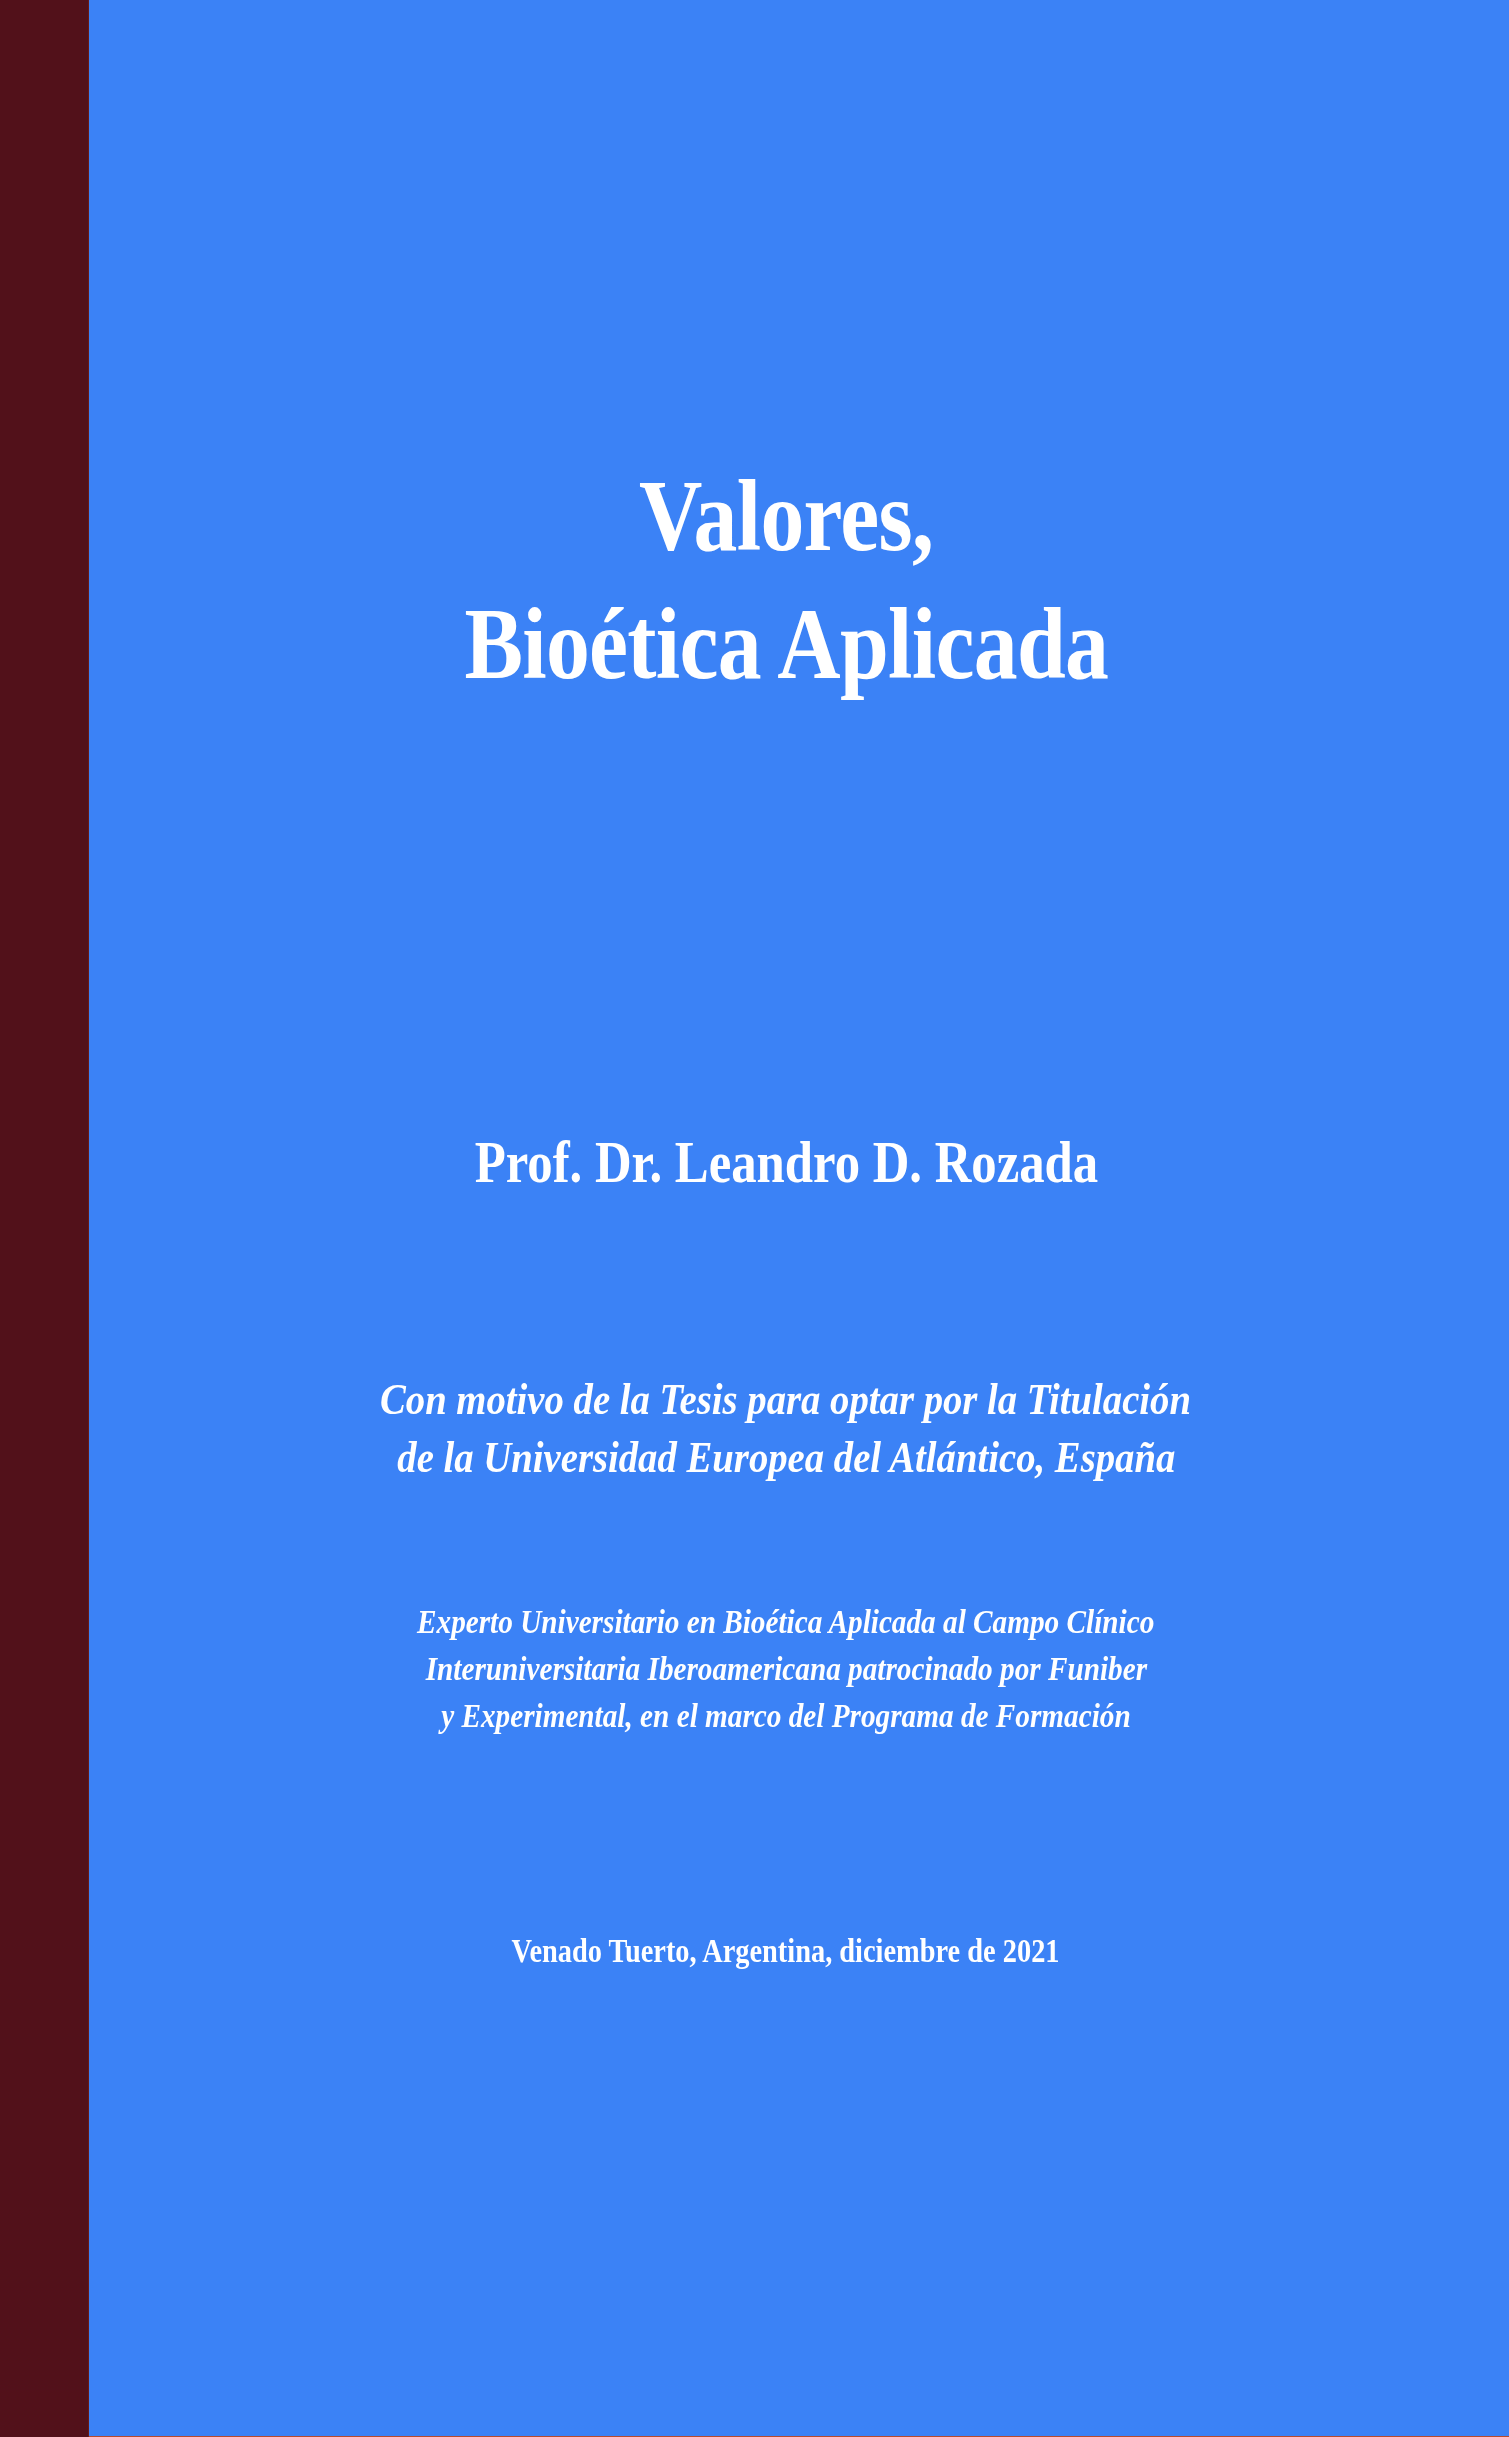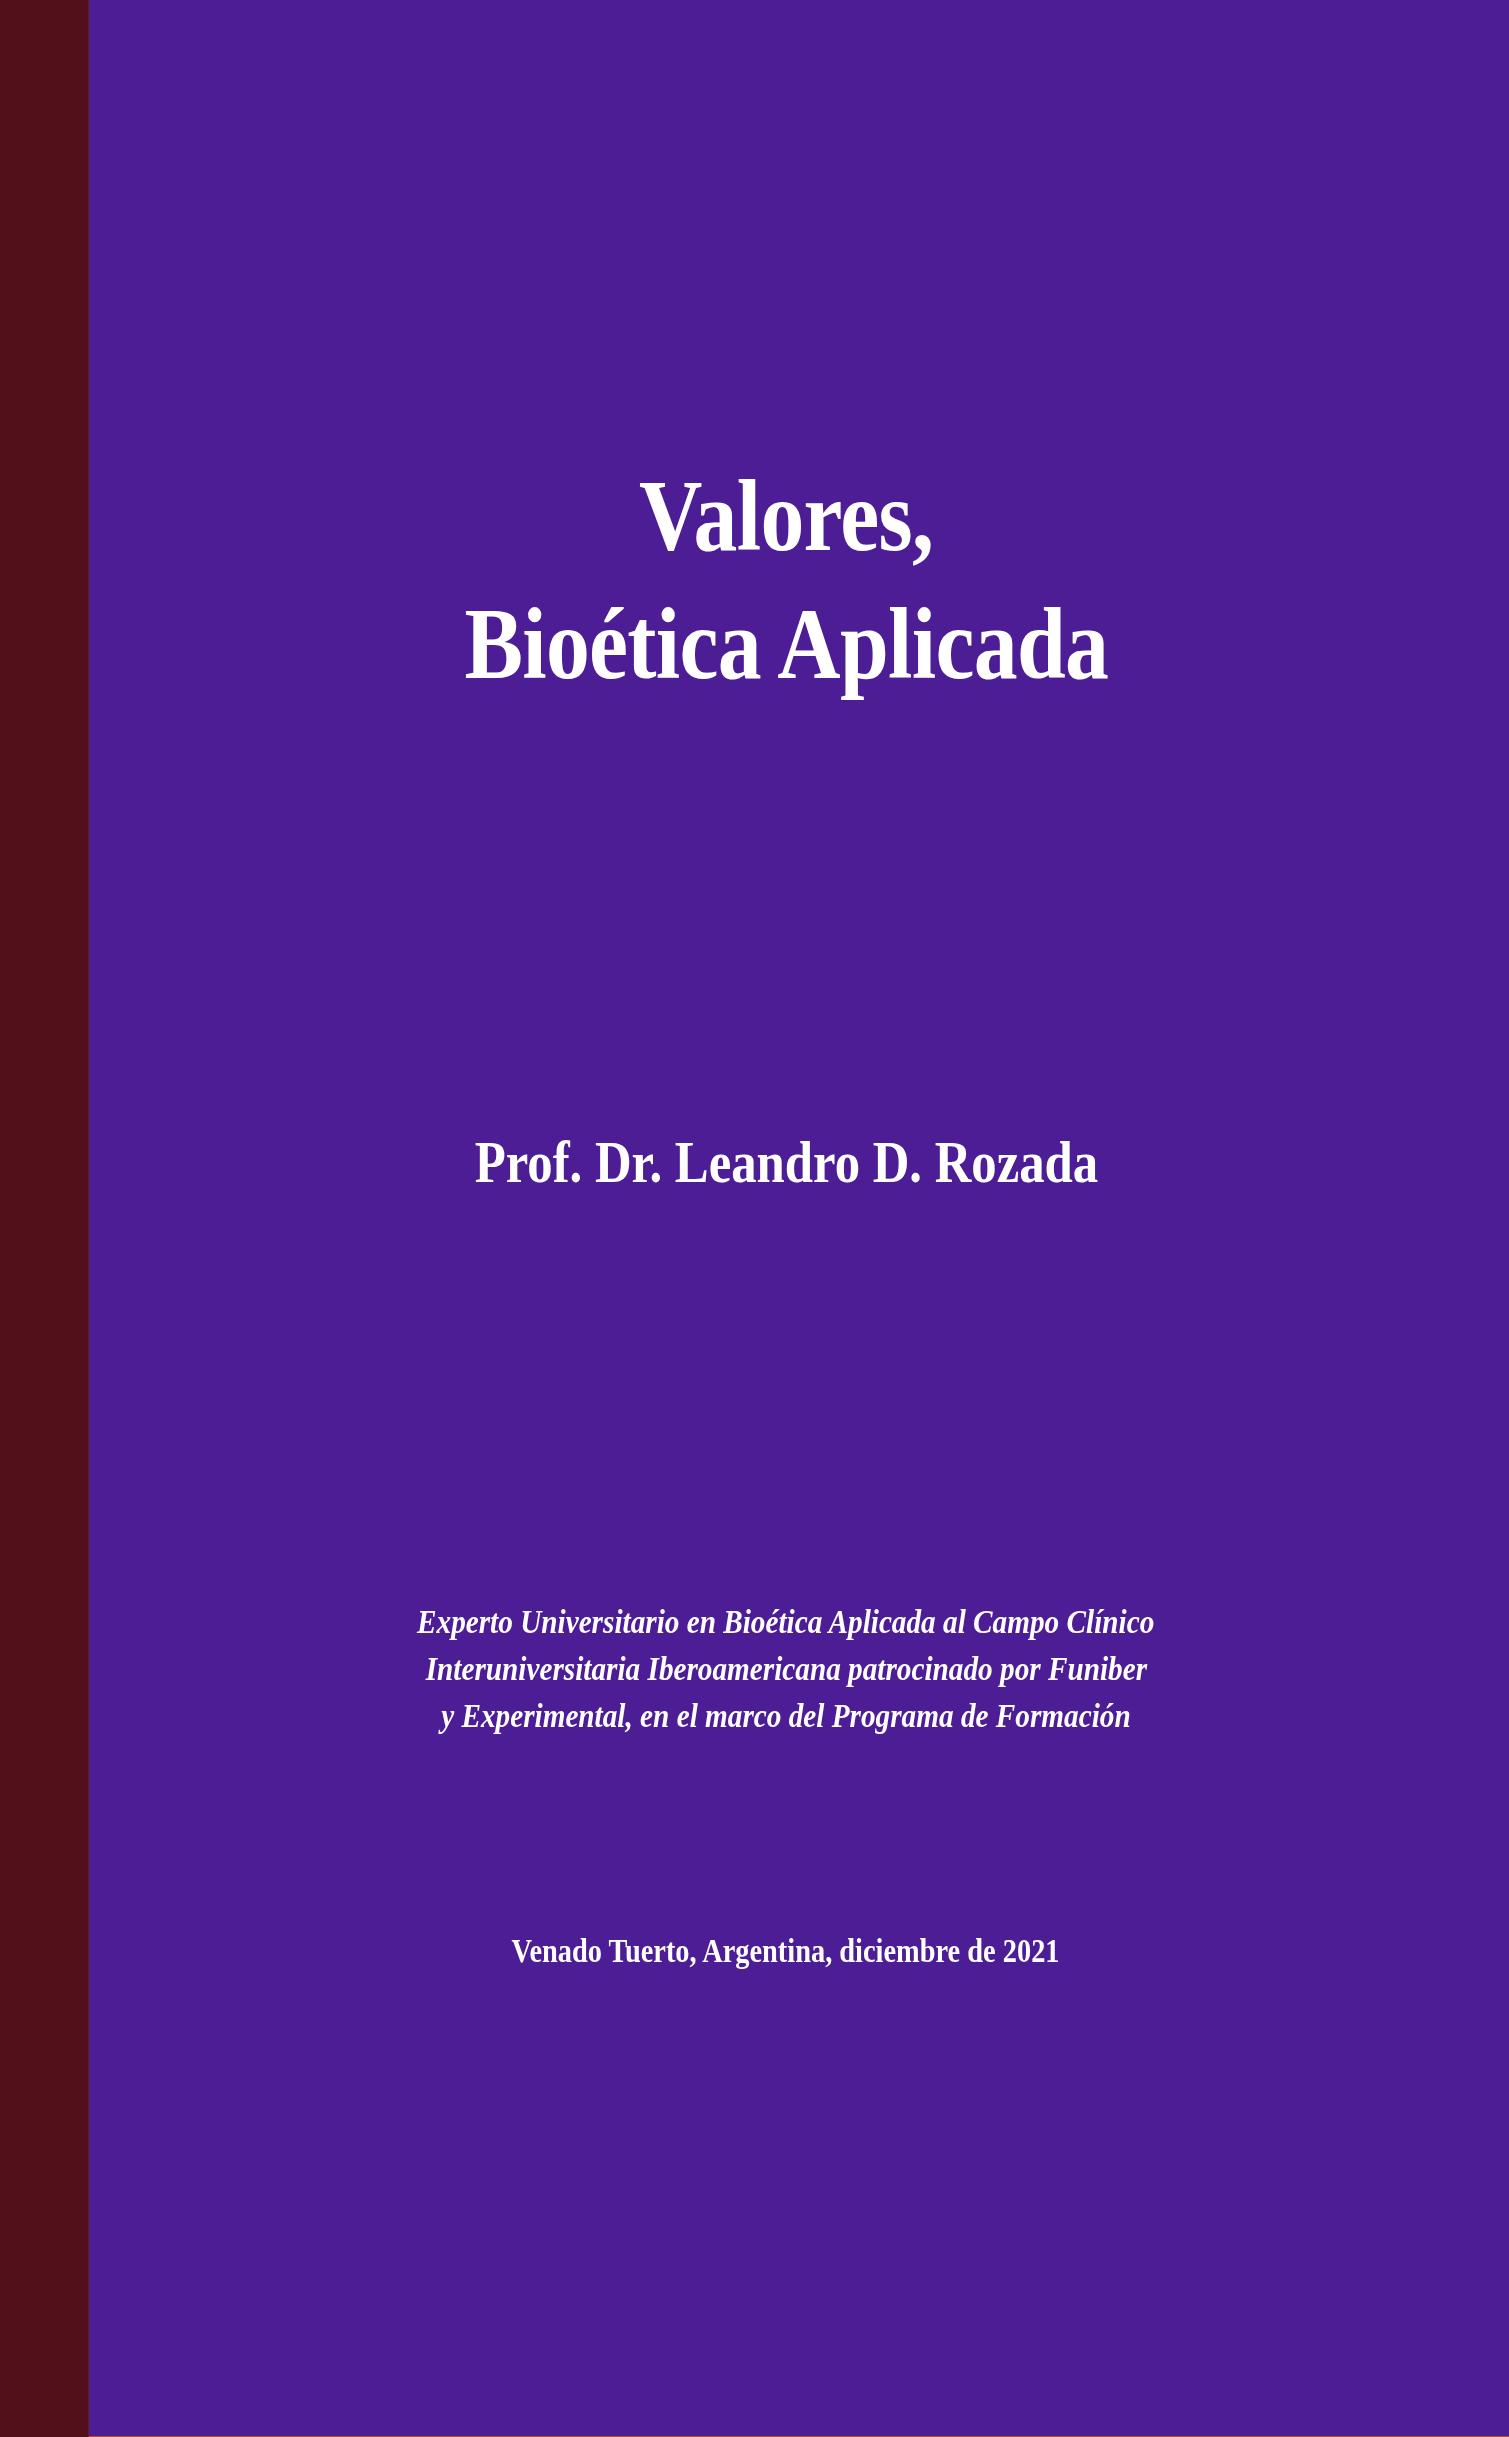--- a/index.html
+++ b/index.html
@@ -22,21 +22,21 @@
       height: 2438px;
       background: #52111a;
       border-right: 0.8px solid #6a1a17;
     }
     .cover {
       position: absolute;
       left: 89px;
       top: 0;
       width: 1420px;
       height: 2438px;
-      background: #4c1d95;
+      background: #3b82f6;
     }
     .bottom-edge {
       position: absolute;
       left: 89px;
       bottom: 0;
       width: 1420px;
       height: 1.6px;
       background: #b84a2e;
     }
     .col {
@@ -113,20 +113,24 @@
 
   <div class="col title">
     <span class="line"><span class="sq">Valores,</span></span>
     <span class="line"><span class="sq">Bioética Aplicada</span></span>
   </div>
 
   <div class="col author">
     <span class="line"><span class="sq">Prof. Dr. Leandro D. Rozada</span></span>
   </div>
 
+  <div class="col motive">
+    <span class="line"><span class="sq">Con motivo de la Tesis para optar por la Titulación</span></span>
+    <span class="line"><span class="sq">de la Universidad Europea del Atlántico, España</span></span>
+  </div>
 
   <div class="col expert">
     <span class="line"><span class="sq">Experto Universitario en Bioética Aplicada al Campo Clínico</span></span>
     <span class="line"><span class="sq">Interuniversitaria Iberoamericana patrocinado por Funiber</span></span>
     <span class="line"><span class="sq">y Experimental, en el marco del Programa de Formación</span></span>
   </div>
 
   <div class="col date">
     <span class="line"><span class="sq">Venado Tuerto, Argentina, diciembre de 2021</span></span>
   </div>

